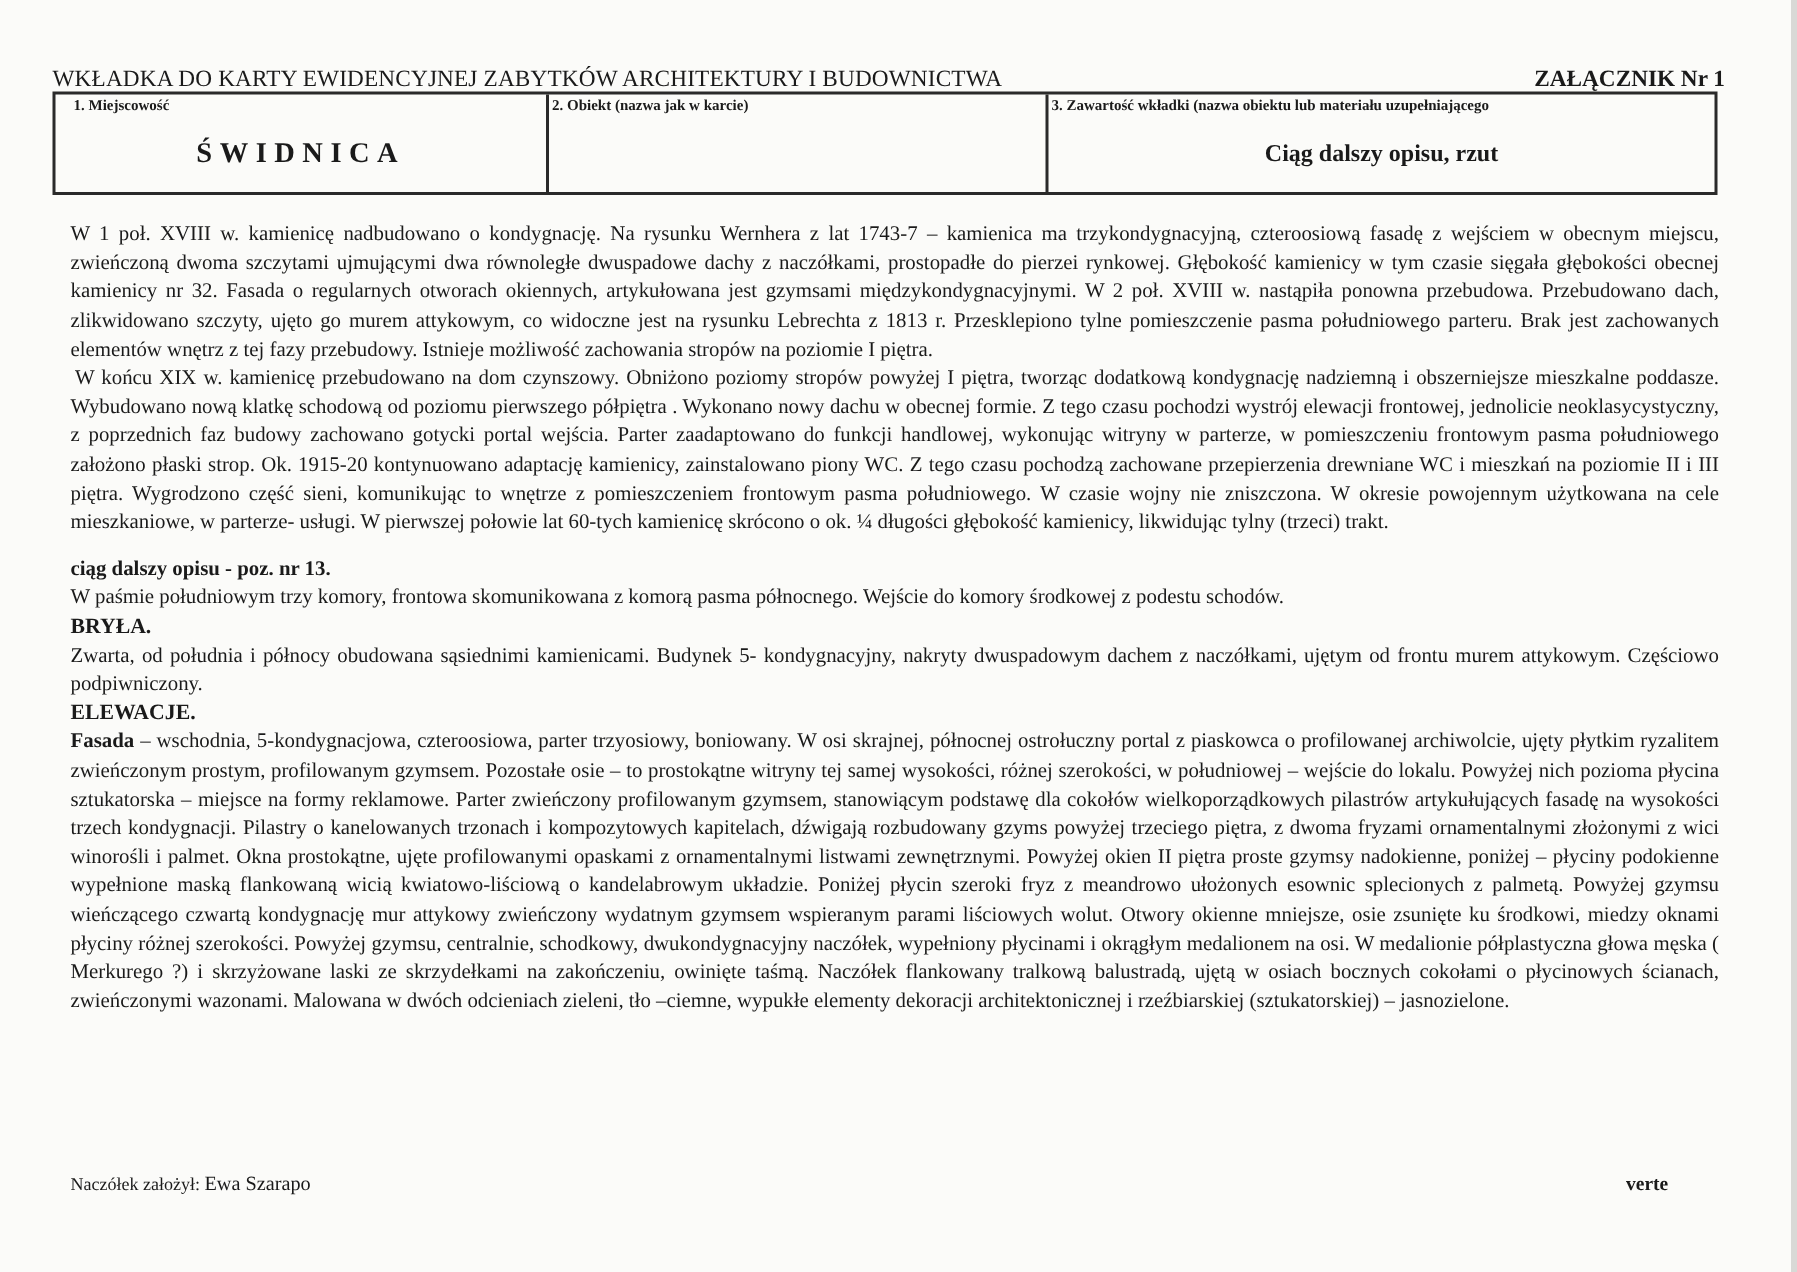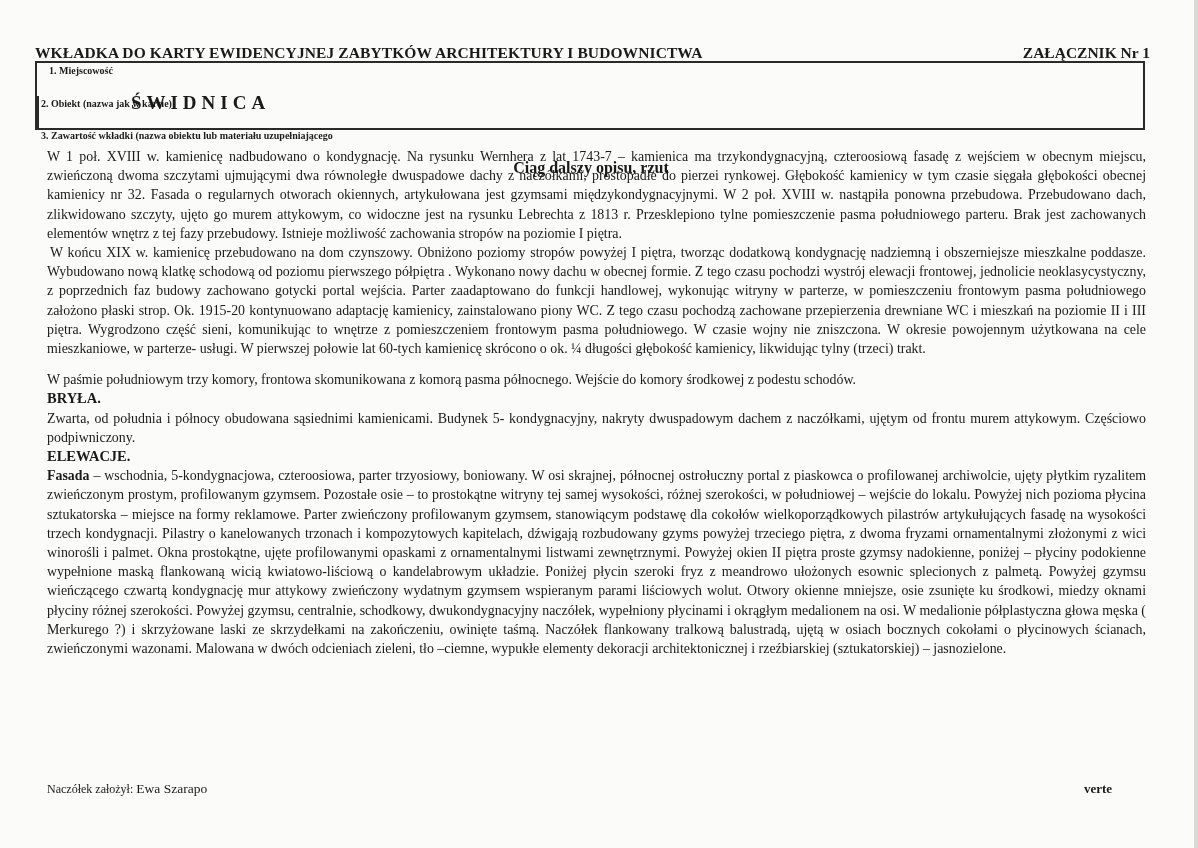--- a/index.html
+++ b/index.html
@@ -12,31 +12,30 @@
   }
   .page-edge {
     position: absolute; left: 1194px; top: 0; width: 4px; height: 848px;
     background: #d9d9d6;
   }
   .header-row {
     position: absolute; left: 35px; top: 44px; width: 1115px; height: 20px;
   }
   .header-title {
     position: absolute; left: 0; top: 0;
-    font-weight: bold; font-size: 15.5px; letter-spacing: 0.1px;
+    font-weight: normal; font-size: 15.5px; letter-spacing: 0.1px;
   }
   .header-annex {
     position: absolute; right: 0; top: 0;
     font-weight: bold; font-size: 15.5px;
   }
   .form-table {
     position: absolute; left: 35px; top: 61px; width: 1110px; height: 69px;
     border: 2px solid #2a2a2a; box-sizing: border-box;
     display: flex;
-    flex-direction: column;
   }
   .cell { position: relative; box-sizing: border-box; height: 100%; }
   .cell + .cell { border-left: 2px solid #2a2a2a; }
   .cell-1 { width: 327px; }
   .cell-2 { width: 333px; }
   .cell-3 { flex: 1; }
   .cell-label {
     position: absolute; left: 12px; top: 2px;
     font-size: 10px; font-weight: bold; white-space: nowrap;
   }
@@ -89,20 +88,21 @@
   <div class="cell cell-3">
     <div class="cell-label">3. Zawartość wkładki (nazwa obiektu lub materiału uzupełniającego</div>
     <div class="cell-value">Ciąg dalszy opisu, rzut</div>
   </div>
 </div>
 
 <div class="content">
   <p>W 1 poł. XVIII w. kamienicę nadbudowano o kondygnację. Na rysunku Wernhera z lat 1743-7 – kamienica ma trzykondygnacyjną, czteroosiową fasadę z wejściem w obecnym miejscu, zwieńczoną dwoma szczytami ujmującymi dwa równoległe dwuspadowe dachy z naczółkami, prostopadłe do pierzei rynkowej. Głębokość kamienicy w tym czasie sięgała głębokości obecnej kamienicy nr 32. Fasada o regularnych otworach okiennych, artykułowana jest gzymsami międzykondygnacyjnymi. W 2 poł. XVIII w. nastąpiła ponowna przebudowa. Przebudowano dach, zlikwidowano szczyty, ujęto go murem attykowym, co widoczne jest na rysunku Lebrechta z 1813 r. Przesklepiono tylne pomieszczenie pasma południowego parteru. Brak jest zachowanych elementów wnętrz z tej fazy przebudowy. Istnieje możliwość zachowania stropów na poziomie I piętra.</p>
   <p class="indent">W końcu XIX w. kamienicę przebudowano na dom czynszowy. Obniżono poziomy stropów powyżej I piętra, tworząc dodatkową kondygnację nadziemną i obszerniejsze mieszkalne poddasze. Wybudowano nową klatkę schodową od poziomu pierwszego półpiętra . Wykonano nowy  dachu w obecnej formie. Z tego czasu pochodzi wystrój elewacji frontowej, jednolicie neoklasycystyczny, z poprzednich faz budowy zachowano gotycki portal wejścia. Parter zaadaptowano do funkcji handlowej, wykonując witryny w parterze, w pomieszczeniu frontowym pasma południowego założono płaski strop. Ok. 1915-20 kontynuowano adaptację kamienicy, zainstalowano piony WC. Z tego czasu pochodzą zachowane przepierzenia drewniane WC i mieszkań na poziomie II i III piętra. Wygrodzono część sieni, komunikując to wnętrze z pomieszczeniem frontowym pasma południowego. W czasie wojny nie zniszczona. W okresie powojennym użytkowana na cele mieszkaniowe,  w parterze- usługi. W pierwszej połowie lat 60-tych kamienicę skrócono o ok. ¼ długości głębokość kamienicy, likwidując tylny (trzeci) trakt.</p>
   <div class="gap"></div>
+  <p class="heading">ciąg dalszy opisu - poz. nr 13.</p>
   <p>W paśmie południowym trzy komory, frontowa skomunikowana z komorą pasma północnego. Wejście do komory środkowej z podestu schodów.</p>
   <p class="section-head">BRYŁA.</p>
   <p>Zwarta, od południa i północy obudowana sąsiednimi kamienicami. Budynek 5- kondygnacyjny, nakryty dwuspadowym dachem z naczółkami, ujętym od frontu murem attykowym. Częściowo podpiwniczony.</p>
   <p class="section-head">ELEWACJE.</p>
   <p><span class="lead">Fasada</span><span> – wschodnia, 5-kondygnacjowa, czteroosiowa, parter trzyosiowy, boniowany. W osi skrajnej, północnej ostrołuczny portal z piaskowca o profilowanej archiwolcie, ujęty płytkim ryzalitem zwieńczonym prostym, profilowanym gzymsem. Pozostałe osie – to prostokątne witryny tej samej wysokości, różnej szerokości, w południowej – wejście do lokalu. Powyżej nich pozioma płycina sztukatorska – miejsce na formy reklamowe. Parter zwieńczony profilowanym gzymsem, stanowiącym podstawę dla cokołów wielkoporządkowych pilastrów artykułujących fasadę na wysokości trzech kondygnacji. Pilastry o kanelowanych trzonach i kompozytowych kapitelach, dźwigają rozbudowany gzyms powyżej trzeciego piętra, z dwoma fryzami ornamentalnymi złożonymi z wici winorośli i palmet. Okna prostokątne, ujęte profilowanymi opaskami z ornamentalnymi listwami zewnętrznymi. Powyżej okien II piętra proste gzymsy nadokienne, poniżej – płyciny podokienne wypełnione maską flankowaną wicią kwiatowo-liściową o kandelabrowym układzie. Poniżej płycin szeroki fryz z meandrowo ułożonych esownic splecionych z palmetą. Powyżej gzymsu wieńczącego czwartą kondygnację mur attykowy zwieńczony wydatnym gzymsem wspieranym parami liściowych wolut. Otwory okienne mniejsze, osie zsunięte ku środkowi, miedzy oknami płyciny różnej szerokości. Powyżej gzymsu, centralnie, schodkowy, dwukondygnacyjny naczółek, wypełniony płycinami i okrągłym medalionem na osi. W medalionie półplastyczna głowa męska ( Merkurego ?)  i skrzyżowane laski ze skrzydełkami na zakończeniu, owinięte taśmą. Naczółek flankowany tralkową balustradą, ujętą w osiach bocznych cokołami o płycinowych ścianach, zwieńczonymi wazonami. Malowana w dwóch odcieniach zieleni, tło –ciemne, wypukłe elementy dekoracji architektonicznej i rzeźbiarskiej (sztukatorskiej) – jasnozielone.</span></p>
 </div>
 
 <div class="footer-author">
   <span>Naczółek założył: </span><span class="name">Ewa Szarapo</span>
 </div>

